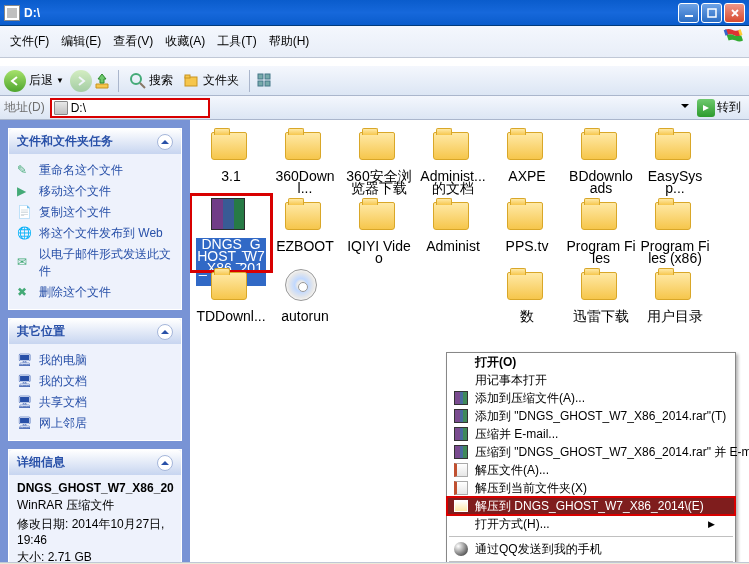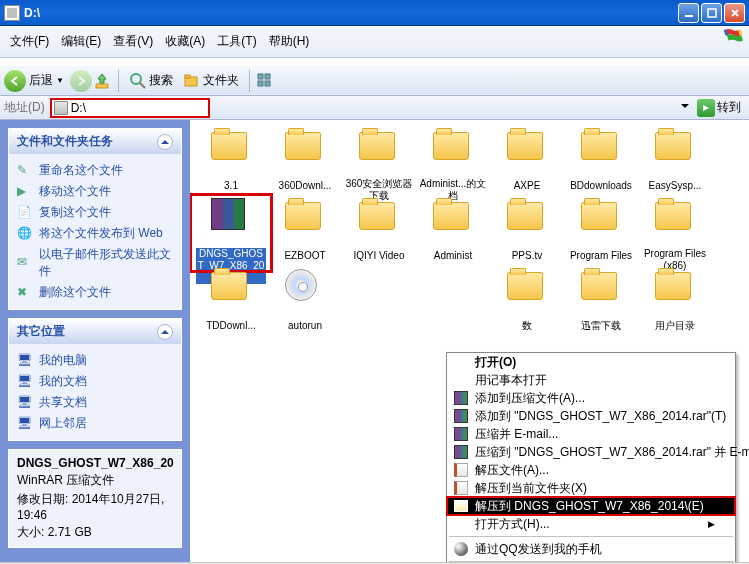--- a/index.html
+++ b/index.html
@@ -45,41 +45,41 @@
 .panel .item .ico { width: 16px; height: 16px; flex-shrink: 0; }
 
 .details .body { color: #000; }
 .details .name { font-weight: bold; color: #000; margin-bottom: 2px; }
 .details .line { margin-top: 2px; }
 
 .content { flex: 1; background: #fff; position: relative; overflow: hidden; }
 .icons { display: flex; flex-wrap: wrap; align-content: flex-start; padding: 8px 4px; gap: 0; }
 .fileicon { width: 74px; height: 70px; display: flex; flex-direction: column; align-items: center; text-align: center; }
 .fileicon .ic { width: 40px; height: 34px; position: relative; }
-.fileicon .lbl { font-size: 10px; line-height: 12px; margin-top: 18px; word-break: break-all; max-width: 70px; }
+.fileicon .lbl { font-size: 14px; line-height: 12px; margin-top: 8px; word-break: break-all; max-width: 70px; }
 
 .folder-shape { width: 36px; height: 28px; background: linear-gradient(#ffe9a6, #f6c64c); border: 1px solid #d9a728; border-radius: 2px 2px 3px 3px; position: relative; margin-top:4px; }
 .folder-shape::before { content:""; position:absolute; top:-5px; left:2px; width:14px; height:6px; background: linear-gradient(#ffe9a6, #f6c64c); border:1px solid #d9a728; border-bottom:none; border-radius: 2px 2px 0 0; }
 
 .rar-shape { width: 34px; height: 32px; background: linear-gradient(90deg, #7a4b8f 0%, #7a4b8f 35%, #4a6a9f 35%, #4a6a9f 70%, #3f8a5a 70%); border:1px solid #333; }
 .cd-shape { width:32px;height:32px;border-radius:50%; background: radial-gradient(circle,#fff 0%,#e8e8e8 18%,#c0d8ff 30%,#e8e8e8 60%,#fff 80%); border:1px solid #999; margin-top:1px; position:relative;}
 .cd-shape::after{content:"";position:absolute;top:12px;left:12px;width:8px;height:8px;border-radius:50%;background:#fff;border:1px solid #999;}
 
 .selected-red { outline: 3px solid #d80000; outline-offset: 2px; }
 .selected-blue .ic > div { filter: brightness(0.85) saturate(1.3); }
 .selected-blue .lbl { background: #3169c6; color: #fff; padding: 0 1px; }
 
 .ctxmenu { position: absolute; top: 232px; left: 256px; width: 290px; background: #fff; border: 1px solid #888; box-shadow: 2px 2px 3px rgba(0,0,0,0.3); }
 .ctxmenu .row { display: flex; align-items: center; height: 18px; padding: 0 20px 0 4px; }
 .ctxmenu .row .ic { width: 20px; height: 16px; display:flex; align-items:center; justify-content:center; flex-shrink:0; }
 .ctxmenu .row.bold .tx { font-weight: bold; }
 .ctxmenu .row .tx { flex: 1; padding-left: 4px; white-space: nowrap; }
 .ctxmenu .row .arr { font-size: 9px; }
 .ctxmenu .sep { height: 1px; background: #c0c0c0; margin: 3px 2px; }
-.ctxmenu .row.hl { background: #000000; color: #fff; outline: 2px solid #d80000; outline-offset: -1px; }
+.ctxmenu .row.hl { background: #7f1d1d; color: #fff; outline: 2px solid #d80000; outline-offset: -1px; }
 .rar-mini { width:14px; height:14px; background: linear-gradient(90deg,#7a4b8f 0%,#7a4b8f 40%,#4a6a9f 40%,#4a6a9f 70%,#3f8a5a 70%); border:1px solid #333;}
 .book-mini { width:14px;height:14px; background:linear-gradient(#fff,#e6e6e6); border:1px solid #aaa; border-left:3px solid #c05030;}
 .folder-mini-w {width:14px;height:12px;background:linear-gradient(#fff,#ffe9a6);border:1px solid #fff;}
 .qq-mini{width:14px;height:14px;border-radius:50%;background:radial-gradient(circle at 30% 30%,#fff,#222);position:relative;}
 
 .statusbar { height: 20px; background: #ece9d8; border-top: 1px solid #c0c8d6; display: flex; align-items: center; padding: 0 10px; color: #000; }
 
 .chevdown::after{content:"";border:4px solid transparent;border-top-color:#000;margin-top:4px;display:inline-block;}
 .chevup::after{content:"";border:4px solid transparent;border-bottom-color:#2850a8;margin-bottom:3px;display:inline-block;}
 </style>
@@ -236,20 +236,24 @@
             <span class="ico">🖥</span>
             <span>共享文档</span>
           </div>
           <div class="item">
             <span class="ico">🖥</span>
             <span>网上邻居</span>
           </div>
         </div>
     </div>
     <div class="panel details">
+      <div class="hdr">
+          <span>详细信息</span>
+          <span class="chev chevup"></span>
+        </div>
       <div class="body">
         <div class="name">DNGS_GHOST_W7_X86_20</div>
         <div>WinRAR 压缩文件</div>
         <div class="line"><span>修改日期:</span> <span>2014年10月27日, 19:46</span></div>
         <div class="line"><span>大小:</span> <span>2.71 GB</span></div>
       </div>
     </div>
   </div>
 
   <div class="content">

